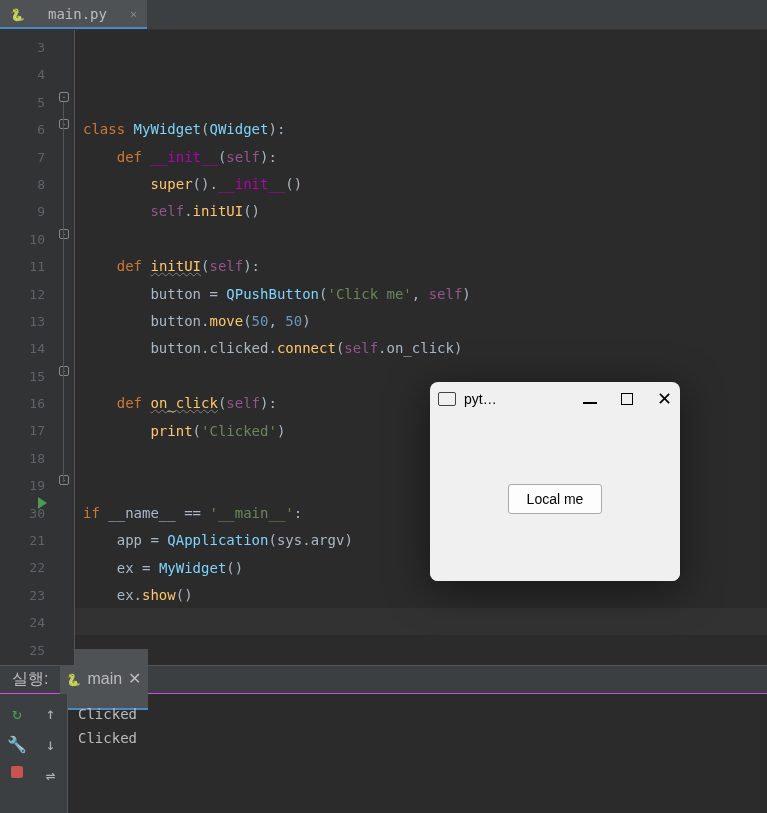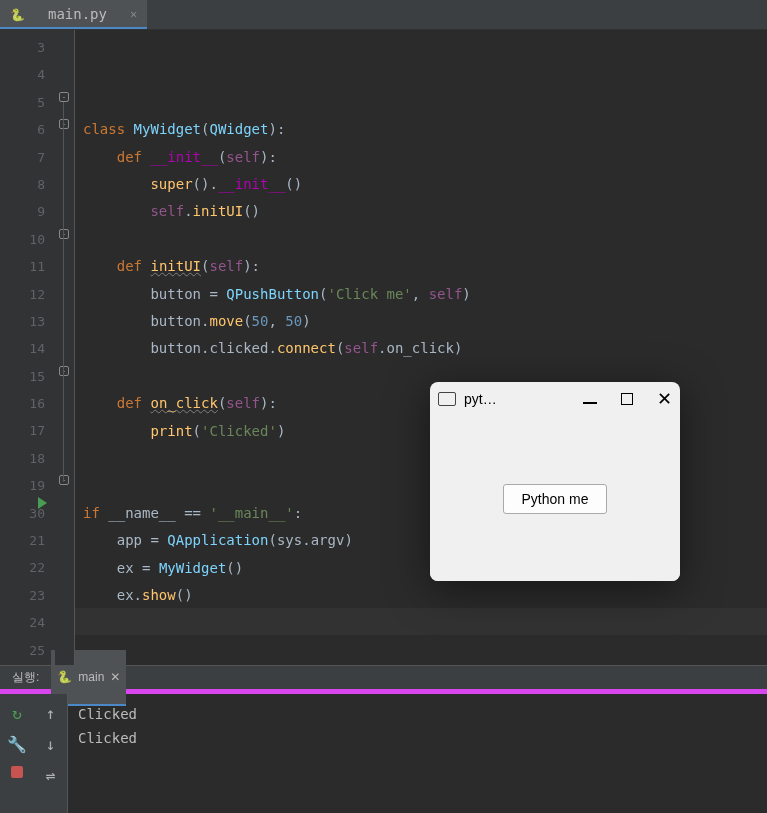--- a/index.html
+++ b/index.html
@@ -125,22 +125,22 @@
 }
 .run-tab-bar {
   height: 28px;
   background: #3c3f41;
   display: flex;
   align-items: center;
   padding-left: 12px;
   gap: 12px;
   color: #bbb;
   font-family: sans-serif;
-  font-size: 12px;
-  border-bottom: 5px solid #d946ef;
+  font-size: 16px;
+  border-bottom: 1px solid #d946ef;
 }
 .run-tab {
   display: flex;
   align-items: center;
   gap: 6px;
   padding: 20px 6px;
   background: #4e5254;
   border-bottom: 2px solid #4a88c7;
 }
 .run-body {
@@ -346,15 +346,15 @@
   <div class="popup-titlebar">
     <div class="popup-icon"></div>
     <div class="popup-title">pyt…</div>
     <div class="popup-controls">
       <div class="win-min"></div>
       <div class="win-max"></div>
       <div class="win-close">✕</div>
     </div>
   </div>
   <div class="popup-body">
-    <button class="popup-button">Python me</button>
+    <button class="popup-button">Local me</button>
   </div>
 </div>
 
 </body></html>

